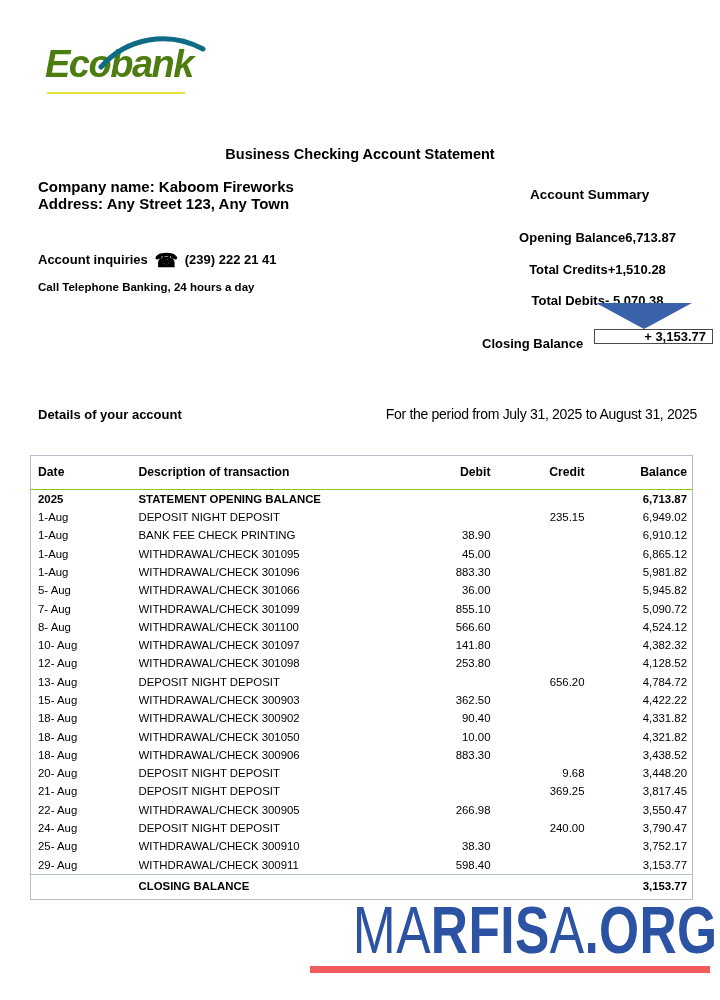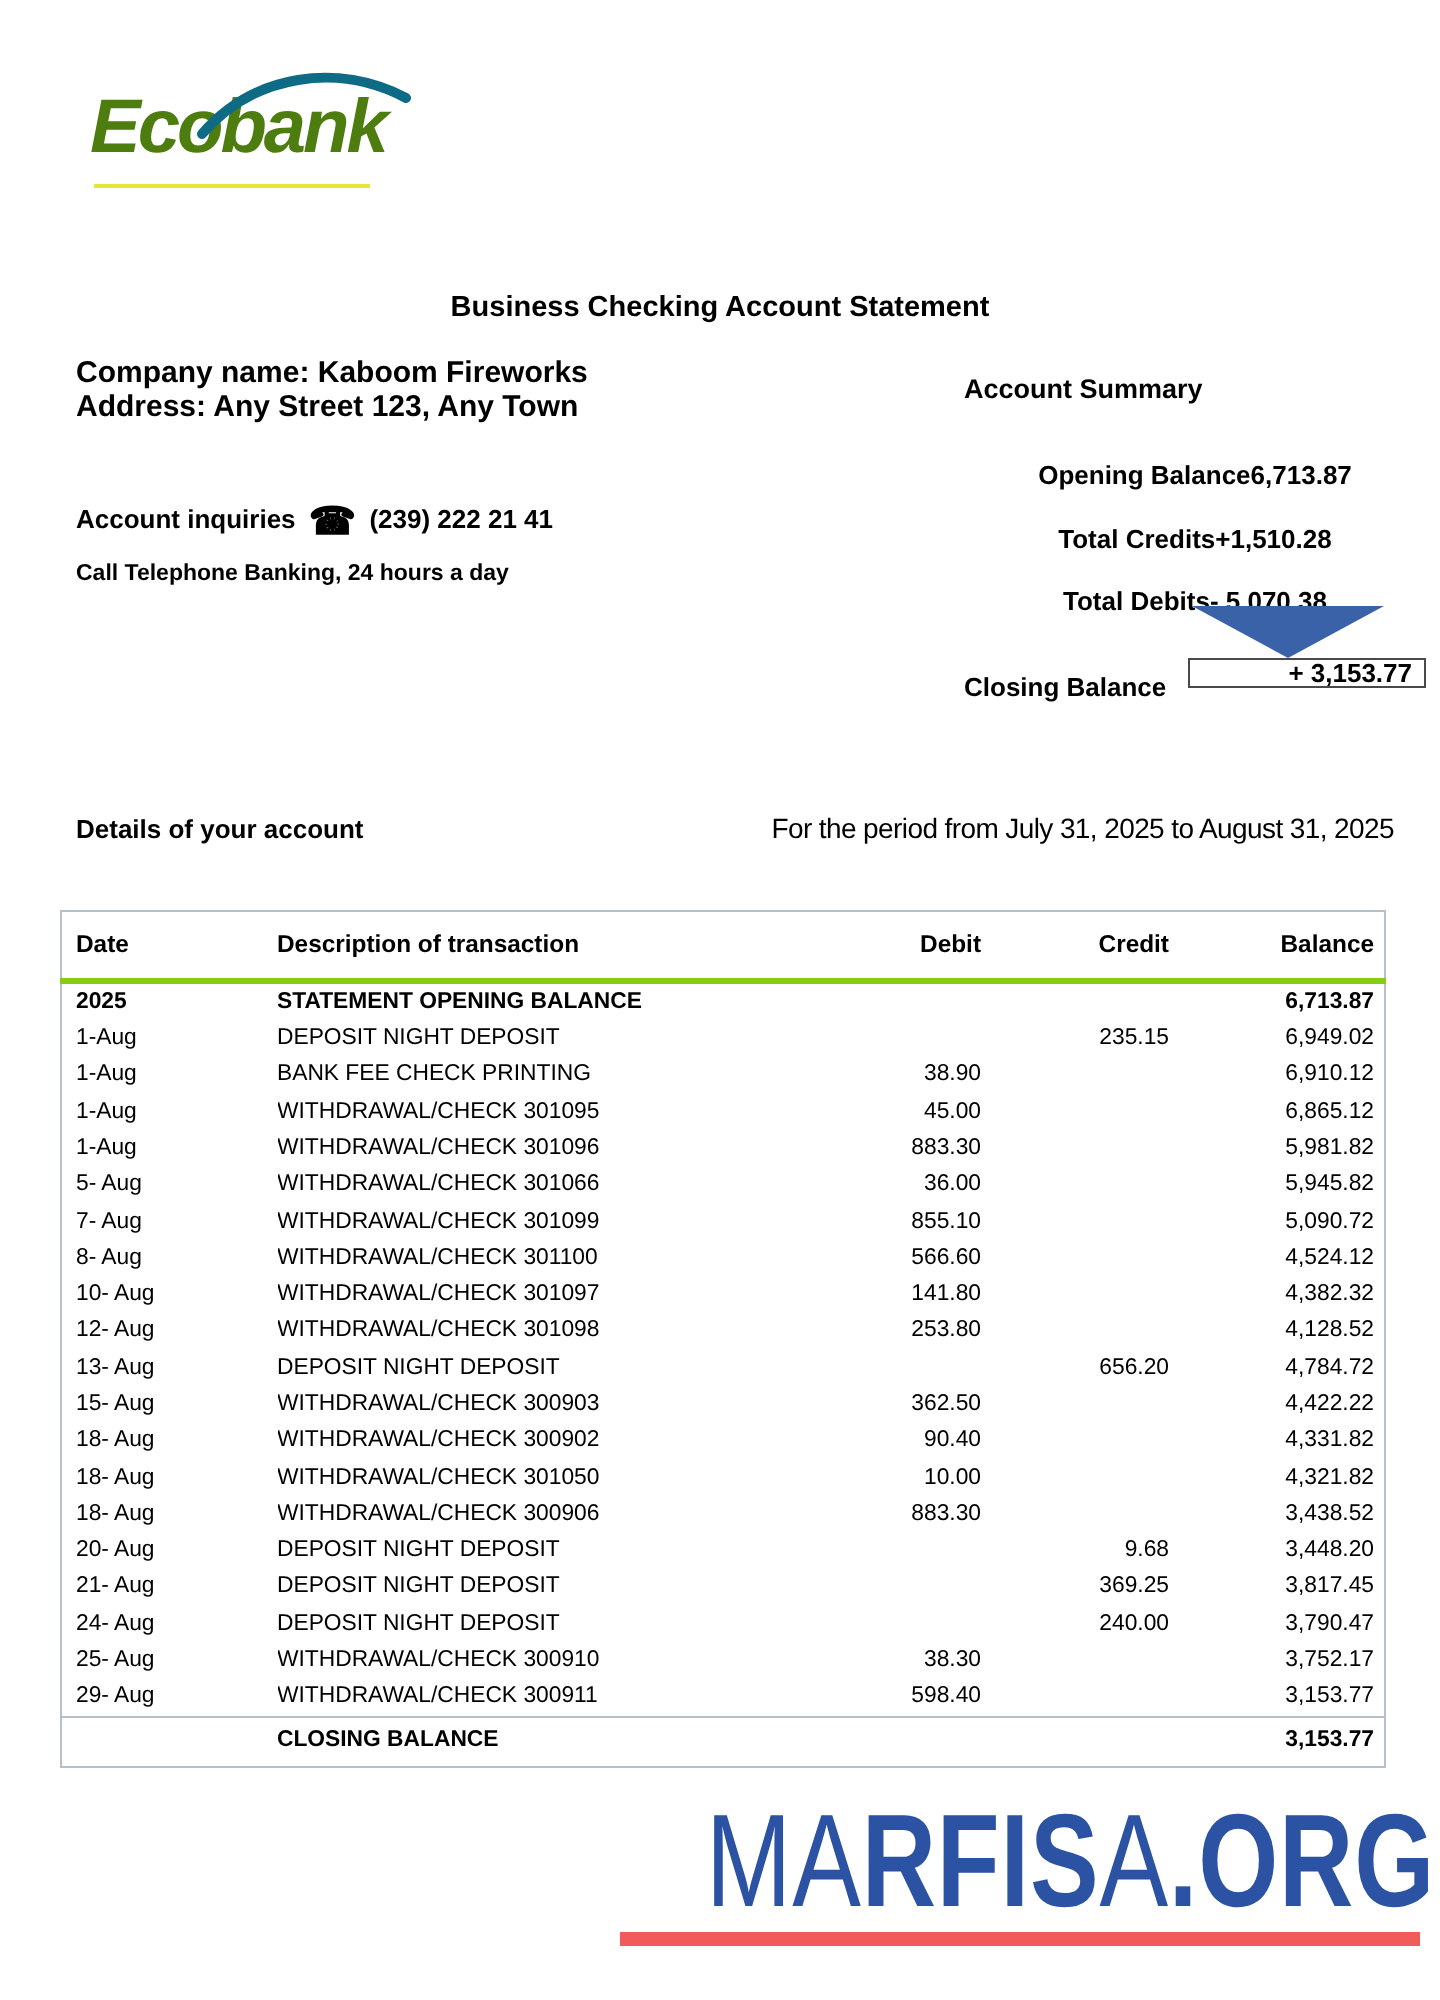--- a/index.html
+++ b/index.html
@@ -18,39 +18,39 @@
   .doc-title { position:absolute; top:146px; left:0; width:100%; text-align:center; font-weight:bold; font-size:14.5px; }
 
   
   .customer { position:absolute; left:38px; top:179px; font-weight:bold; font-size:15px; line-height:16.5px; }
   .inquiries { position:absolute; left:38px; top:249px; font-weight:bold; font-size:13px; }
   .phone-glyph { font-size:19px; vertical-align:-3px; padding:0 3px; }
   .banking-note { position:absolute; left:38px; top:281px; font-weight:bold; font-size:11.5px; }
 
   
   .summary { position:absolute; left:482px; top:187px; width:231px; }
-  .summary-heading { font-weight:bold; font-size:13.5px; }
+  .summary-heading { font-weight:bold; font-size:13.5px;margin-left:48px; }
   .summary-row { position:absolute; left:0; width:231px; display:flex; justify-content:center; font-weight:bold; font-size:13px;margin-top:11px; }
   .summary-row.r0 { top:32px; }
   .summary-row.r1 { top:64px; }
   .summary-row.r2 { top:95px; }
   .summary-arrow { position:absolute; left:114px; top:116px; width:0; height:0;
       border-left:48px solid transparent; border-right:48px solid transparent; border-top:26px solid #3a62a8; }
   .closing-label { position:absolute; left:0; top:149px; font-weight:bold; font-size:13px; }
   .closing-box { position:absolute; left:112px; top:142px; width:119px; height:15px; border:1px solid #4a4a4a;
       display:flex; align-items:center; justify-content:flex-end; padding-right:6px; font-weight:bold; font-size:13px; }
 
   
   .details-row { position:absolute; left:38px; top:406px; width:659px; display:flex; justify-content:space-between; align-items:baseline; }
   .details-heading { font-weight:bold; font-size:13px; }
   .details-period { font-size:14px; letter-spacing:-0.3px; }
 
   
   .txn-table { position:absolute; left:30px; top:455px; width:662px; border-collapse:collapse; border:1px solid #b6c0ca; table-layout:fixed; }
-  .txn-table th { font-size:12.2px; font-weight:bold; padding:9px 0 10px; border-bottom:3px solid #84cc16; }
+  .txn-table th { font-size:12.2px; font-weight:bold; padding:9px 0 10px; border-bottom:1px solid #84cc16; }
   .txn-table th.c-date { text-align:left; padding-left:7px; }
   .txn-table th.c-desc { text-align:left; }
   .txn-table th.c-num-debit   { text-align:right; padding-right:4px; }
   .txn-table th.c-num-credit  { text-align:right; padding-right:4px; }
   .txn-table th.c-num-balance { text-align:right; padding-right:5px; }
   .txn-table td { font-size:11.4px; line-height:12.5px; padding:2.9px 0; white-space:nowrap; overflow:hidden; }
   .txn-table td.date { padding-left:7px; }
   .txn-table td.debit, .txn-table td.credit { text-align:right; padding-right:4px; }
   .txn-table td.balance { text-align:right; padding-right:5px; }
   .txn-table tr.opening td { font-weight:bold; }
@@ -269,20 +269,27 @@
     </tr>
 
     <tr class="normal">
       <td class="date">21- Aug</td>
       <td class="desc">DEPOSIT NIGHT DEPOSIT</td>
       <td class="debit"></td>
       <td class="credit">369.25</td>
       <td class="balance">3,817.45</td>
     </tr>
 
+    <tr class="normal">
+      <td class="date">22- Aug</td>
+      <td class="desc">WITHDRAWAL/CHECK 300905</td>
+      <td class="debit">266.98</td>
+      <td class="credit"></td>
+      <td class="balance">3,550.47</td>
+    </tr>
 
     <tr class="normal">
       <td class="date">24- Aug</td>
       <td class="desc">DEPOSIT NIGHT DEPOSIT</td>
       <td class="debit"></td>
       <td class="credit">240.00</td>
       <td class="balance">3,790.47</td>
     </tr>
 
     <tr class="normal">

